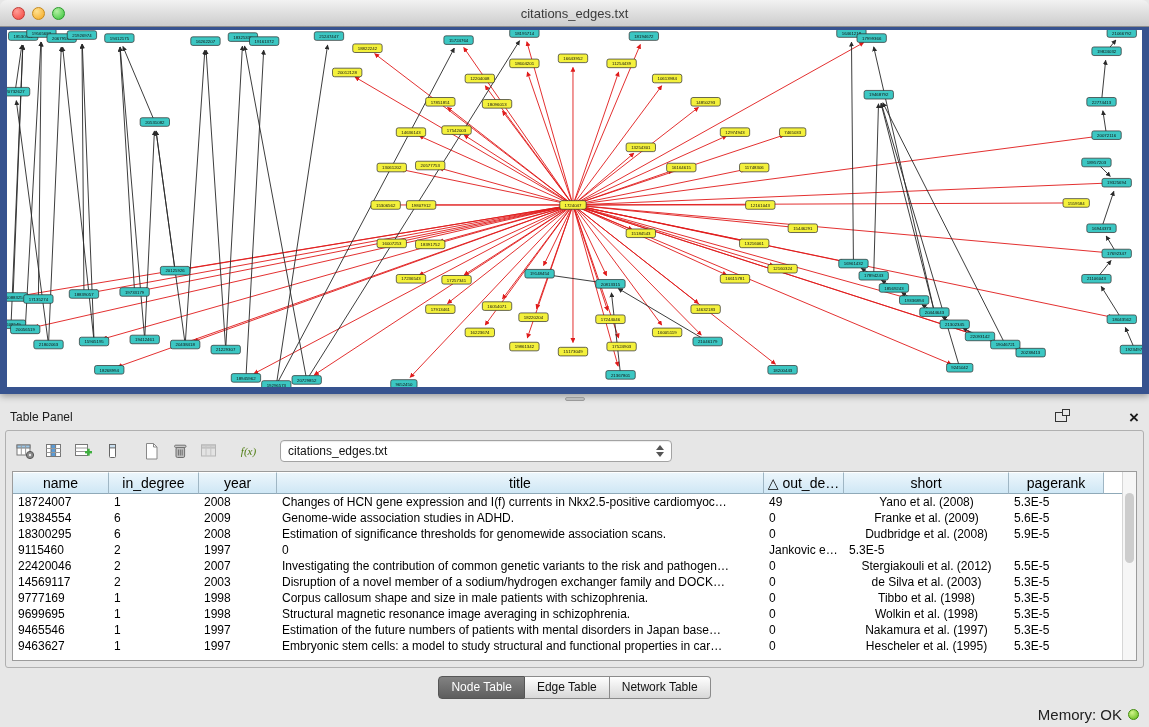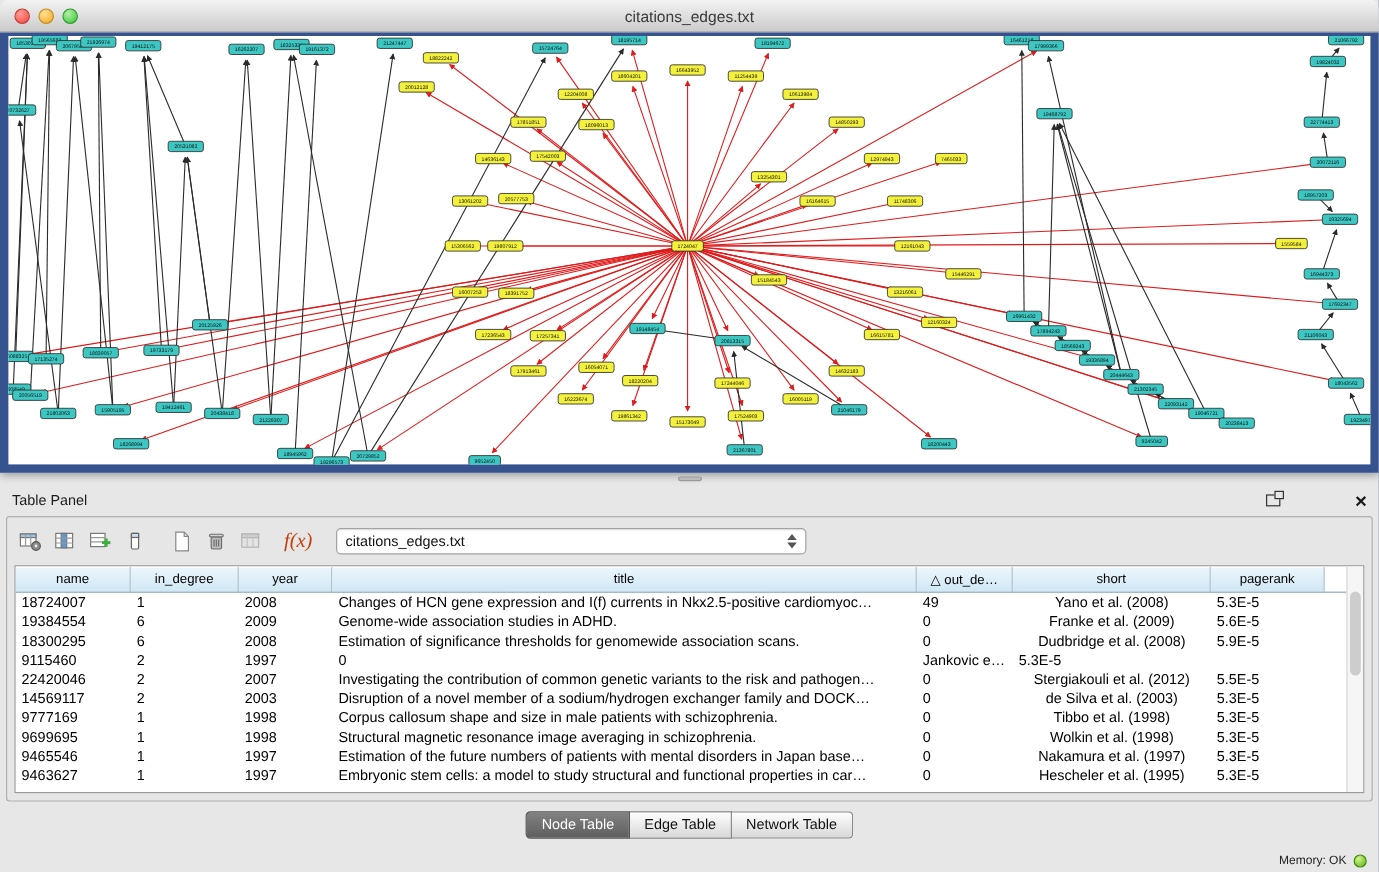--- a/index.html
+++ b/index.html
@@ -47,35 +47,35 @@
   .close-x { font-size:17px; font-weight:bold; color:#1a1a1a; line-height:1; cursor:pointer; }
 
   .panel-body {
     margin:0 5px; background:#e6e6e6;
     border:1px solid #b0b0b0; border-radius:3px;
     padding:4px 6px 6px;
   }
   .toolbar { display:flex; align-items:center; height:32px; gap:2px; }
   .tb-btn { width:27px; height:27px; display:flex; align-items:center; justify-content:center; background:transparent; border:none; padding:0; cursor:pointer; }
   .tb-gap { width:8px; }
-  .fx { font-family:"Liberation Serif", serif; font-style:italic; font-size:17px; color:#c2410c; }
+  .fx { font-family:"Liberation Serif", serif; font-style:italic; font-size:11px; color:#4d7c0f; }
   .combo {
     margin-left:16px; width:392px; height:22px; background:#fff;
     border:1px solid #a3a3a3; border-radius:4px;
     display:flex; align-items:center; padding:0 7px; font-size:12px; color:#111;
     box-shadow:inset 0 1px 1px rgba(0,0,0,.08); cursor:pointer;
   }
   .combo-arrows { margin-left:auto; display:flex; flex-direction:column; gap:2px; }
   .arr-up    { width:0; height:0; border-left:4px solid transparent; border-right:4px solid transparent; border-bottom:5px solid #555; }
   .arr-down  { width:0; height:0; border-left:4px solid transparent; border-right:4px solid transparent; border-top:5px solid #555; }
 
   .table-box { margin-top:4px; background:#fff; border:1px solid #9b9b9b; height:190px; position:relative; overflow:hidden; }
   .grid-row { display:grid; grid-template-columns:96px 90px 78px 487px 80px 165px 95px 1fr; }
   .th {
-    height:22px; font-size:11px; color:#000;
+    height:22px; font-size:14px; color:#000;
     background:linear-gradient(#ecf6fc,#cfe7f5);
     border-right:1px solid #9fb6c4; border-bottom:1px solid #8fa9b8; border-top:1px solid #fff;
     display:flex; align-items:center; justify-content:center; cursor:pointer;
     overflow:hidden; white-space:nowrap;
   }
   .th.filler { background:#fff; border-top:none; border-right:none; cursor:default; }
   .tr { height:16px; font-size:12px; color:#000; align-items:center; }
   .td { padding:0 5px; white-space:nowrap; overflow:hidden; text-overflow:ellipsis; }
   .td.center { text-align:center; }
   .vscroll { position:absolute; right:0; top:0; bottom:0; width:14px; background:#f6f6f6; border-left:1px solid #d6d6d6; }
@@ -84,21 +84,21 @@
   .tabs { display:flex; justify-content:center; margin-top:8px; }
   .tab {
     font-size:12px; padding:3px 12px 4px;
     border:1px solid #8b8b8b; border-left:none;
     background:linear-gradient(#fefefe,#d8d8d8); color:#111; cursor:pointer;
   }
   .tab:first-child { border-left:1px solid #8b8b8b; border-radius:4px 0 0 4px; }
   .tab:last-child  { border-radius:0 4px 4px 0; }
   .tab.active { background:linear-gradient(#828282,#5e5e5e); color:#fff; border-color:#565656; }
 
-  .statusbar { position:absolute; bottom:4px; right:10px; display:flex; align-items:center; gap:6px; font-size:10px; color:#222; }
+  .statusbar { position:absolute; bottom:4px; right:10px; display:flex; align-items:center; gap:6px; font-size:15px; color:#222; }
   .mem-dot { width:11px; height:11px; border-radius:50%;
     background:radial-gradient(circle at 35% 30%, #d2f58a, #5cb512); border:1px solid #3f8a0a; }
 </style>
 </head>
 <body>
 
 <div class="window">
   <div class="titlebar">
     <div class="lights">
       <div class="light red"></div>

